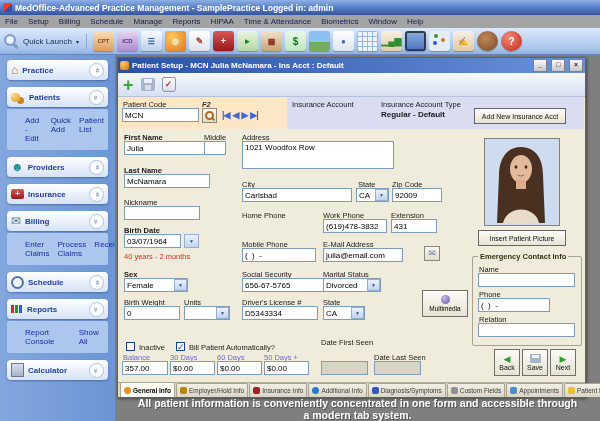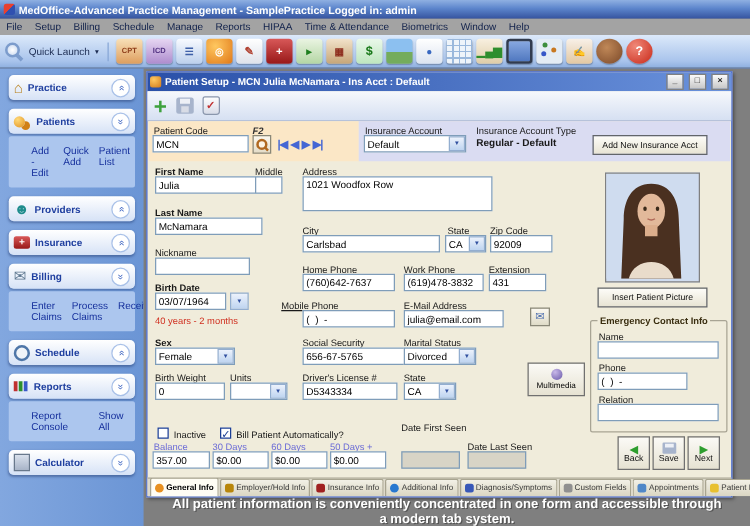--- a/index.html
+++ b/index.html
@@ -279,24 +279,20 @@
     <span class="fl it" style="left:84px;top:42px;">F2</span>
     <input class="inp" style="left: 4px; top: 50px; width: 77px;" value="MCN">
     <span class="smag" style="left:84px;top:50px;"></span>
     <div class="nav" style="left:104px;top:52px;">
       <b>|◀</b>
         <b>◀</b>
         <b>▶</b>
         <b>▶|</b>
     </div>
     <span class="fl" style="left:174px;top:42px;">Insurance Account</span>
-    <div class="fsel" style="left:173px;top:50px;width:82px;">
-      <span class="tx">Default</span>
-      <span class="ar">▼</span>
-    </div>
     <span class="fl" style="left:263px;top:42px;">Insurance Account Type</span>
     <span class="fl b" style="left:263px;top:52px;font-size:8px;">Regular - Default</span>
     <div class="btn" style="left:356px;top:50px;width:92px;height:16px;">Add New Insurance Acct</div>
 
     <span class="fl b" style="left:6px;top:75px;">First Name</span>
     <input class="inp" style="left: 6px; top: 83px; width: 84px;" value="Julia">
     <span class="fl" style="left:86px;top:75px;">Middle</span>
     <input class="inp" style="left: 86px; top: 83px; width: 22px;" value="">
     <span class="fl b" style="left:6px;top:108px;">Last Name</span>
     <input class="inp" style="left: 6px; top: 116px; width: 86px;" value="McNamara">
@@ -324,26 +320,25 @@
     <span class="fl" style="left:124px;top:122px;">City</span>
     <input class="inp" style="left: 124px; top: 130px; width: 110px;" value="Carlsbad">
     <span class="fl" style="left:240px;top:122px;">State</span>
     <div class="fsel" style="left:238px;top:130px;width:33px;">
       <span class="tx">CA</span>
       <span class="ar">▼</span>
     </div>
     <span class="fl" style="left:274px;top:122px;">Zip Code</span>
     <input class="inp" style="left: 274px; top: 130px; width: 50px;" value="92009">
     <span class="fl" style="left:124px;top:153px;">Home Phone</span>
-    <input class="inp" style="left: 124px; top: 161px; width: 74px;" value="(760)642-7637">
     <span class="fl" style="left:205px;top:153px;">Work Phone</span>
     <input class="inp" style="left: 205px; top: 161px; width: 64px;" value="(619)478-3832">
     <span class="fl" style="left:273px;top:153px;">Extension</span>
     <input class="inp" style="left: 273px; top: 161px; width: 46px;" value="431">
-    <span class="fl" style="left:107px;top:182px;text-decoration:underline;">Mobile Phone</span>
+    <span class="fl" style="left:124px;top:182px;text-decoration:underline;">Mobile Phone</span>
     <input class="inp" style="left: 124px; top: 190px; width: 74px;" value="(  )  -">
     <span class="fl" style="left:205px;top:182px;">E-Mail Address</span>
     <input class="inp" style="left: 205px; top: 190px; width: 80px;" value="julia@email.com">
     <span class="em-btn" style="left:306px;top:188px;">✉</span>
     <span class="fl" style="left:124px;top:212px;">Social Security</span>
     <input class="inp" style="left: 124px; top: 220px; width: 97px;" value="656-67-5765">
     <span class="fl" style="left:205px;top:212px;">Marital Status</span>
     <div class="fsel" style="left:205px;top:220px;width:58px;">
       <span class="tx">Divorced</span>
       <span class="ar">▼</span>

